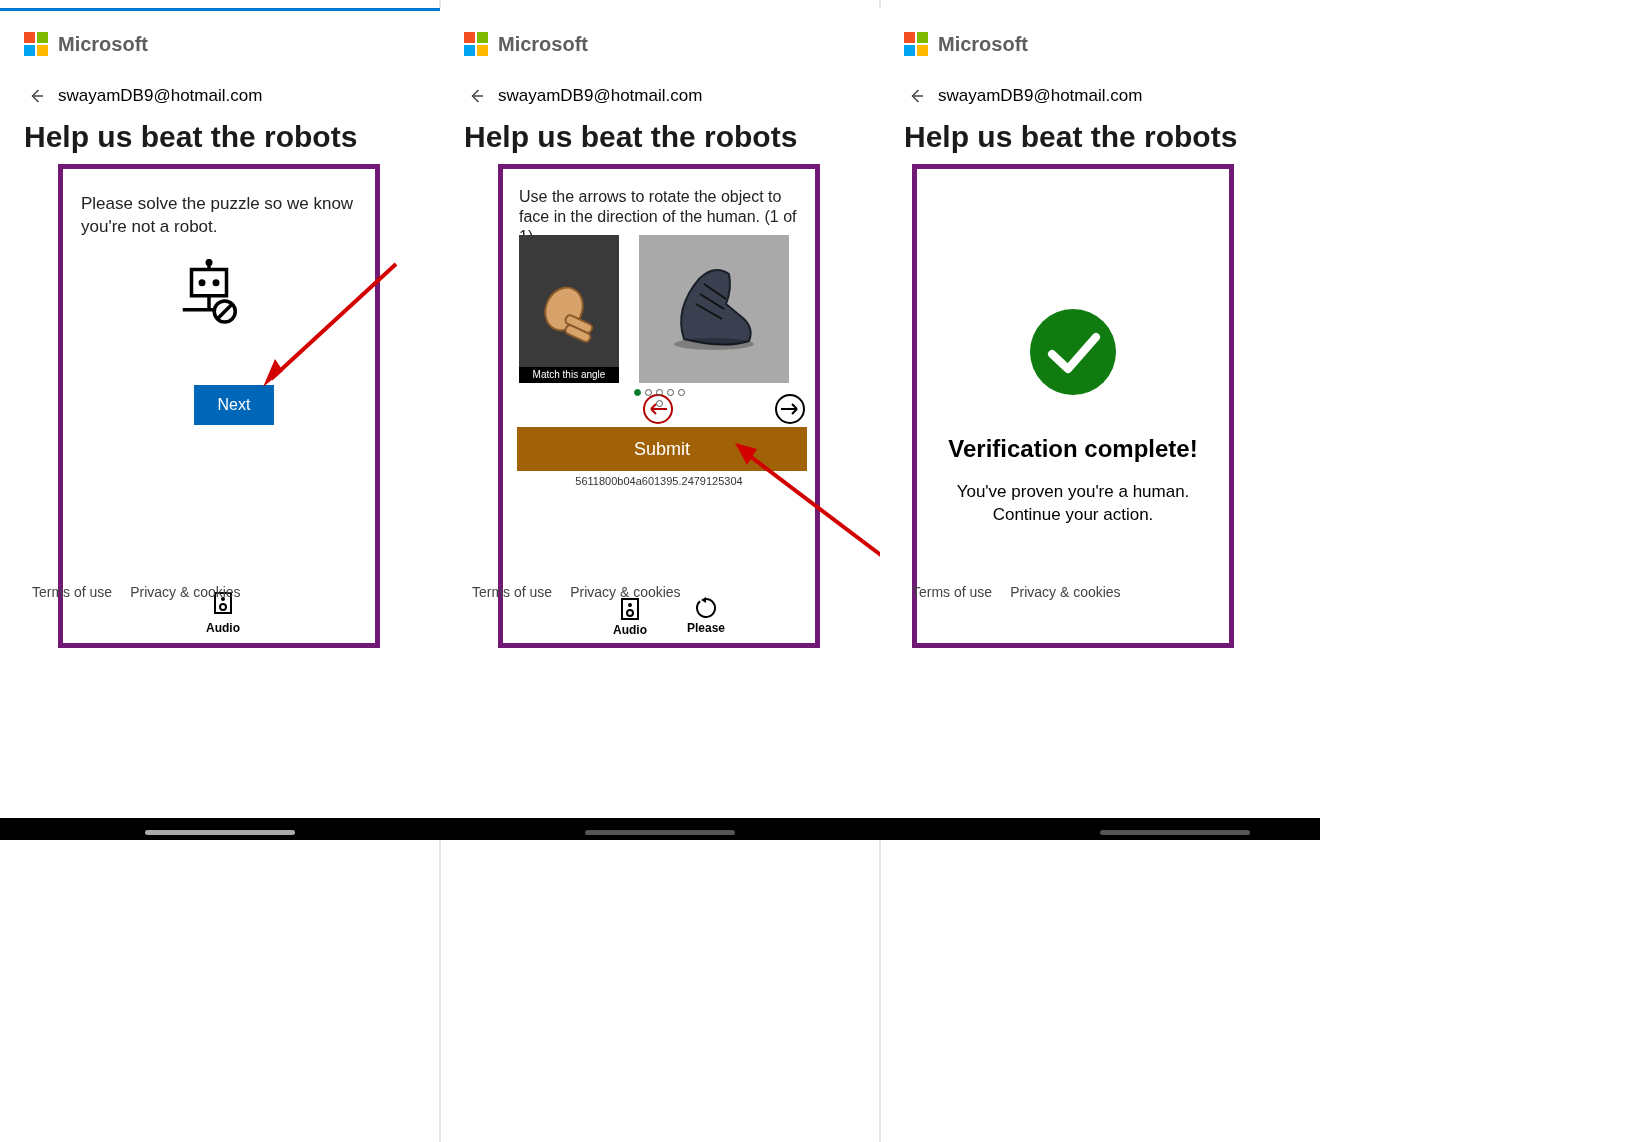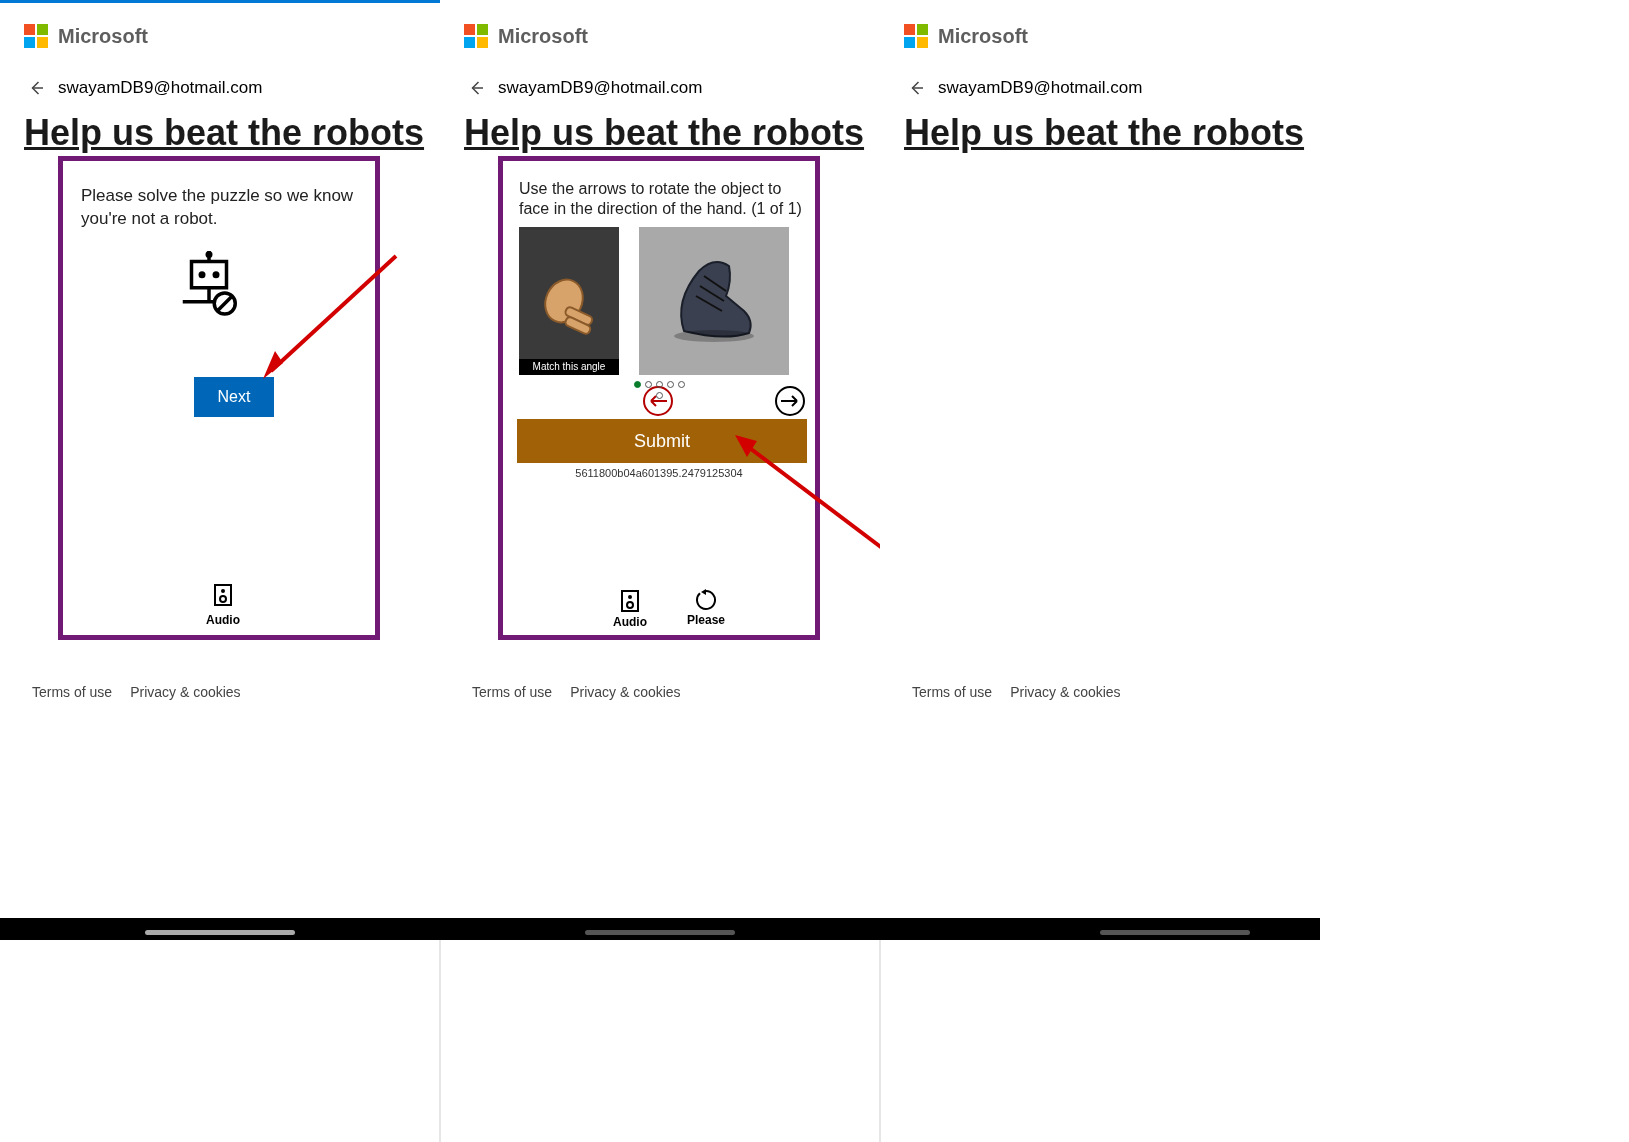--- a/index.html
+++ b/index.html
@@ -1,35 +1,35 @@
 <!DOCTYPE html>
 <html><head>
   <meta charset="utf-8">
   <style>
     * { margin: 0; padding: 0; box-sizing: border-box; }
     html, body { width: 1629px; height: 1142px; font-family: "Segoe UI", Arial, sans-serif; background: #fff; overflow: hidden; }
     .canvas { position: relative; width: 1629px; height: 1142px; }
 
     .thin-top { position: absolute; top: 0; left: 0; height: 3px; background: #0078d4; }
-    .pane { position: absolute; top: 0; height: 940px; background: #fff; }
+    .pane { position: absolute; top: 8px; height: 832px; background: #fff; }
 
     .header { position: absolute; left: 24px; top: 24px; display: flex; align-items: center; gap: 10px; }
     .ms-logo { width: 24px; height: 24px; display: grid; grid-template-columns: 1fr 1fr; grid-template-rows: 1fr 1fr; gap: 2px; }
     .ms-logo > div { width: 100%; height: 100%; }
     .sq-r { background: #f25022; }
     .sq-g { background: #7fba00; }
     .sq-b { background: #00a4ef; }
     .sq-y { background: #ffb900; }
     .brand { font-size: 20px; font-weight: 600; color: #5e5e5e; }
 
     .backrow { position: absolute; left: 28px; top: 78px; display: flex; align-items: center; gap: 12px; }
     .arrow-back { width: 18px; height: 18px; }
     .email { font-size: 17px; color: #000000; }
 
-    .title { position: absolute; left: 24px; top: 112px; font-size: 36px; font-weight: 700; color: #1b1b1b; text-decoration: underline; }
+    .title { position: absolute; left: 24px; top: 112px; font-size: 30px; font-weight: 700; color: #1b1b1b; }
 
     .card { position: absolute; top: 156px; height: 484px; border: 5px solid #701a75; }
 
     
     .p1 .card { left: 58px; width: 322px; }
     .p1 .intro { position: absolute; left: 18px; top: 24px; font-size: 17px; color: #222; line-height: 1.35; width: 286px; }
     .p1 .robot-icon { position: absolute; left: 111px; top: 90px; }
     .p1 .next { position: absolute; left: 131px; top: 216px; width: 80px; height: 40px; background: #0067b8; color: #fff; font-size: 16px; display: flex; align-items: center; justify-content: center; cursor: pointer; }
     .red-arrow { position: absolute; pointer-events: none; }
     .p1 .audio-btn { position: absolute; left: 80px; bottom: 8px; width: 160px; text-align: center; }
@@ -164,21 +164,21 @@
           <path d="M14 4l-8 8 8 8" stroke="#444" stroke-width="2" fill="none"></path>
           <path d="M6 12h14" stroke="#444" stroke-width="2"></path>
         </svg>
       <span class="email">swayamDB9@hotmail.com</span>
     </div>
 
     <div class="title">Help us beat the robots</div>
 
     <div class="card">
       <div class="instr">
-        <b>Use the arrows</b><span> to </span><b>rotate the object</b><span> to face in the </span><b>direction of the hand.</b><span> (1 of 1)</span>
+        <b>Use the arrows</b><span> to </span><b>rotate the object</b><span> to face in the </span><b>direction of the human.</b><span> (1 of 1)</span>
       </div>
 
       <div class="imgs">
         <div class="imgbox hand-box">
           <svg width="70" height="70" viewBox="0 0 70 70">
             <ellipse cx="30" cy="35" rx="18" ry="22" fill="#d8a36a" stroke="#8a5a2a" stroke-width="2" transform="rotate(25 30 35)"></ellipse>
             <rect x="34" y="40" width="28" height="9" rx="4" fill="#d8a36a" stroke="#8a5a2a" stroke-width="2" transform="rotate(25 34 40)"></rect>
             <rect x="34" y="50" width="26" height="9" rx="4" fill="#d8a36a" stroke="#8a5a2a" stroke-width="2" transform="rotate(25 34 50)"></rect>
           </svg>
           <div class="match-caption">Match this angle</div>
@@ -266,20 +266,28 @@
     <div class="backrow">
       <svg class="arrow-back" viewBox="0 0 24 24">
           <path d="M14 4l-8 8 8 8" stroke="#444" stroke-width="2" fill="none"></path>
           <path d="M6 12h14" stroke="#444" stroke-width="2"></path>
         </svg>
       <span class="email">swayamDB9@hotmail.com</span>
     </div>
 
     <div class="title">Help us beat the robots</div>
 
+    <div class="card">
+      <svg class="check" width="86" height="86" viewBox="0 0 86 86">
+        <circle cx="43" cy="43" r="43" fill="#107c10"></circle>
+        <path d="M22 45 L38 60 L66 28" stroke="#fff" stroke-width="8" fill="none" stroke-linecap="round" stroke-linejoin="round"></path>
+      </svg>
+      <div class="complete-title">Verification complete!</div>
+      <div class="complete-msg">You've proven you're a human. Continue your action.</div>
+    </div>
 
     <div class="footer">
       <span>Terms of use</span>
       <span>Privacy &amp; cookies</span>
     </div>
 
     <div class="blackbar" style="left:0; width:440px;"></div>
     <div class="pill dk" style="left:220px; transform:none;"></div>
   </div>
 

